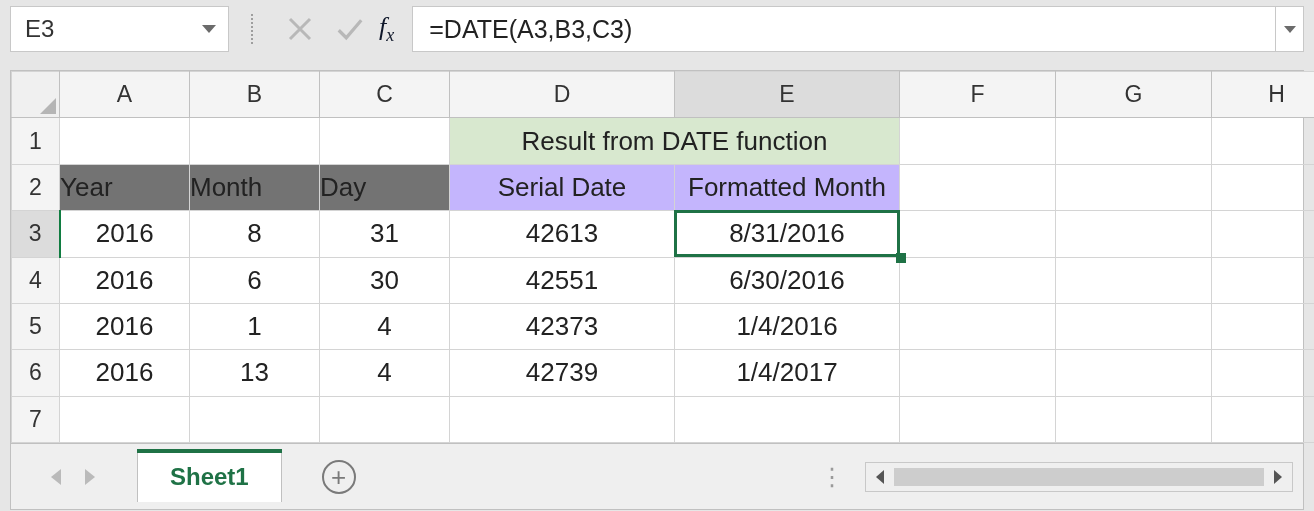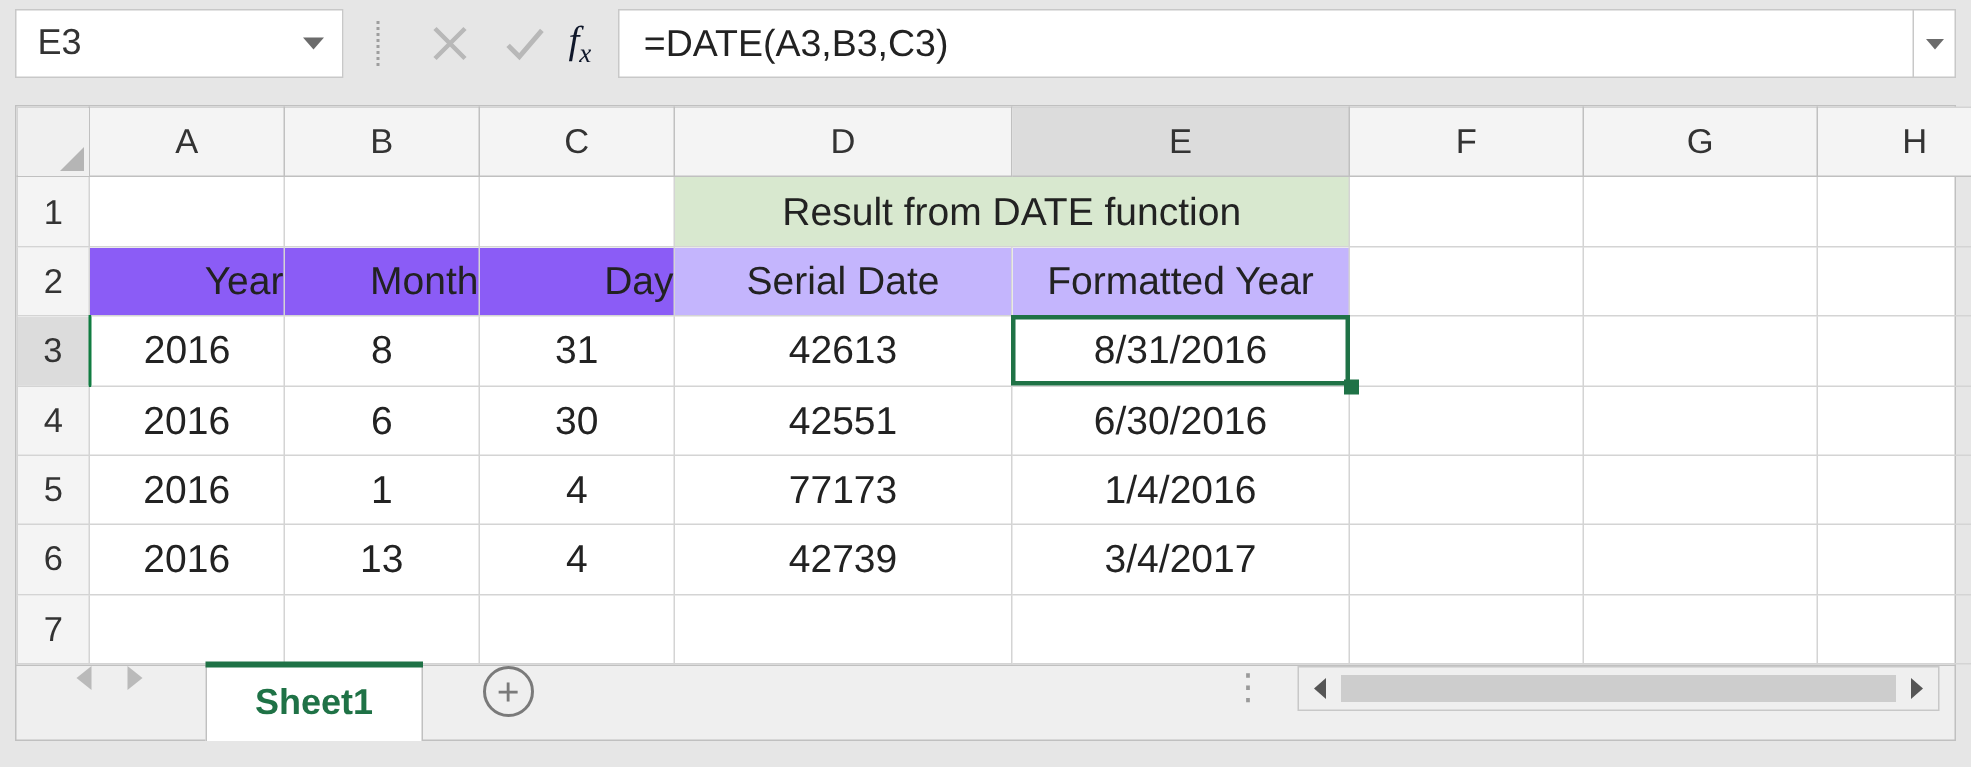--- a/index.html
+++ b/index.html
@@ -146,44 +146,44 @@
     font-weight:600;
     text-align:center;
     font-size:26px;
   }
   td.ltgreen {
     background:#c4b5fd;
     text-align:center;
     font-size:26px;
   }
   td.bluehdr {
-    background:#8b5cf6;
-    text-align:right;
+    background:#737373;
+    text-align:left;
     font-size:26px;
   }
 
   
   .sel-ring {
     position:absolute;
     border:3px solid #1f7246;
     pointer-events:none;
   }
   .sel-handle{
     position:absolute;
     width:10px;height:10px;
     background:#1f7246;
     pointer-events:none;
   }
 
   
   .sheetstrip{
     margin:0 10px 0 10px;
-    height:50px;
+    height:66px;
     display:flex;
-    align-items:flex-start;
+    align-items:center;
     font-size:24px;
     background:#efefef;
     border:1px solid #c0c0c0;
     border-top:none;
     position:relative;
   }
   .navtri{
     width:0;height:0;
     border-top:8px solid transparent;
     border-bottom:8px solid transparent;
@@ -318,21 +318,21 @@
           <td class="cell"></td>
           <td class="cell"></td>
           <td class="cell"></td>
         </tr>
         <tr>
           <td class="rowhdr">2</td>
           <td class="cell bluehdr">Year</td>
           <td class="cell bluehdr">Month</td>
           <td class="cell bluehdr">Day</td>
           <td class="cell ltgreen">Serial Date</td>
-          <td class="cell ltgreen">Formatted Year</td>
+          <td class="cell ltgreen">Formatted Month</td>
           <td class="cell"></td>
           <td class="cell"></td>
           <td class="cell"></td>
         </tr>
         <tr>
           <td class="rowhdr sel-row">3</td>
           <td class="cell right">2016</td>
           <td class="cell right">8</td>
           <td class="cell right">31</td>
           <td class="cell right">42613</td>
@@ -350,33 +350,33 @@
           <td class="cell right">6/30/2016</td>
           <td class="cell"></td>
           <td class="cell"></td>
           <td class="cell"></td>
         </tr>
         <tr>
           <td class="rowhdr">5</td>
           <td class="cell right">2016</td>
           <td class="cell right">1</td>
           <td class="cell right">4</td>
-          <td class="cell right">77173</td>
+          <td class="cell right">42373</td>
           <td class="cell right">1/4/2016</td>
           <td class="cell"></td>
           <td class="cell"></td>
           <td class="cell"></td>
         </tr>
         <tr>
           <td class="rowhdr">6</td>
           <td class="cell right">2016</td>
           <td class="cell right">13</td>
           <td class="cell right">4</td>
           <td class="cell right">42739</td>
-          <td class="cell right">3/4/2017</td>
+          <td class="cell right">1/4/2017</td>
           <td class="cell"></td>
           <td class="cell"></td>
           <td class="cell"></td>
         </tr>
         <tr>
           <td class="rowhdr">7</td>
           <td class="cell"></td>
           <td class="cell"></td>
           <td class="cell"></td>
           <td class="cell"></td>

